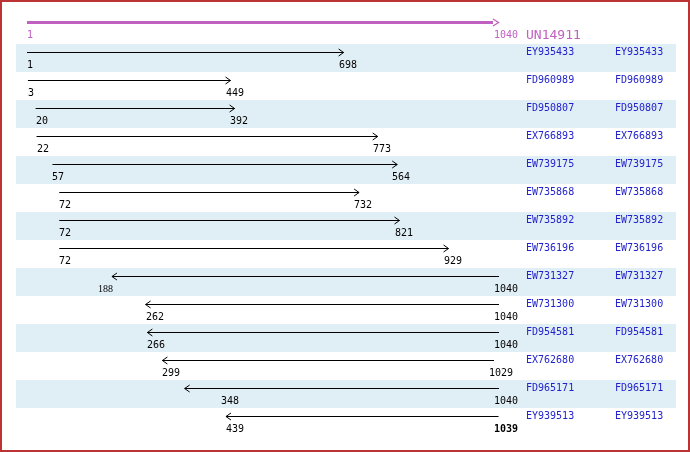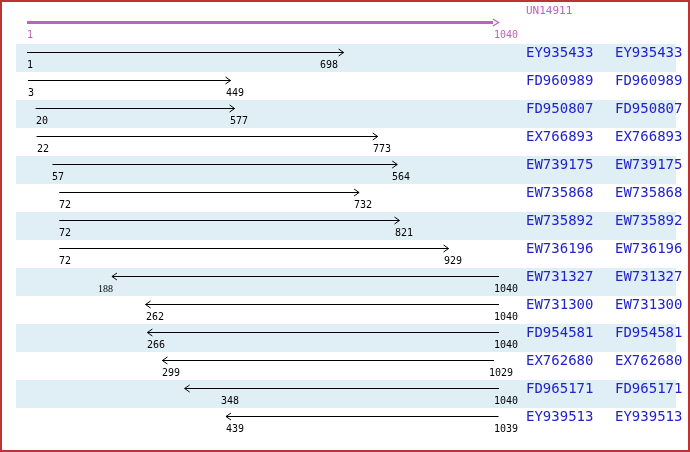--- a/index.html
+++ b/index.html
@@ -12,22 +12,22 @@
     font-family: "DejaVu Sans Mono", "Liberation Mono", monospace;
     overflow: hidden;
   }
   .header-row {
     position: absolute;
     left: 0; top: 0;
     width: 100%; height: 42px;
   }
   .hname {
     position: absolute;
-    left: 524px; top: 2px;
-    font-size: 11px; line-height: 13px;
+    left: 524px; top: 26px;
+    font-size: 13px; line-height: 13px;
     color: var(--magenta, #c060c0);
     white-space: pre;
   }
   .hnum {
     position: absolute;
     top: 27px;
     font-size: 10px; line-height: 11px;
     color: var(--magenta, #c060c0);
     white-space: pre;
   }
@@ -47,21 +47,21 @@
   .num {
     position: absolute;
     top: 15px;
     font-size: 10px; line-height: 11px;
     color: #000;
     white-space: pre;
   }
   .acc {
     position: absolute;
     top: 2px;
-    font-size: 14px; line-height: 12px;
+    font-size: 10px; line-height: 12px;
     color: var(--link-blue, #2222cc);
     cursor: pointer;
     text-decoration: none;
     white-space: pre;
   }
   .acc.col1 { left: 524px; }
   .acc.col2 { left: 613px; }
 </style>
 </head>
 <body>
@@ -77,21 +77,21 @@
     <span class="hname">UN14911</span>
   </div>
   <div class="rows" id="rows">
       <div class="row blue" style="top: 0px;">
         <div class="band"></div>
         <svg class="track" width="510" height="28">
           <line x1="25" y1="8.5" x2="341.6352261790183" y2="8.5" stroke="#000000" stroke-width="1"></line>
           <polyline points="336.6352261790183,5 341.6352261790183,8.5 336.6352261790183,12" fill="none" stroke="#000000" stroke-width="1"></polyline>
         </svg>
         <span class="num" style="left: 25px;">1</span>
-        <span class="num" style="left: 318px;">698</span>
+        <span class="num" style="left: 337px;">698</span>
         <span class="acc col1">EY935433</span>
         <span class="acc col2">EY935433</span>
       </div>
       <div class="row" style="top: 28px;">
         <div class="band"></div>
         <svg class="track" width="510" height="28">
           <line x1="25.90856592877767" y1="8.5" x2="228.51876804619826" y2="8.5" stroke="#000000" stroke-width="1"></line>
           <polyline points="223.51876804619826,5 228.51876804619826,8.5 223.51876804619826,12" fill="none" stroke="#000000" stroke-width="1"></polyline>
         </svg>
         <span class="num" style="left: 26px;">3</span>
@@ -99,21 +99,21 @@
         <span class="acc col1">FD960989</span>
         <span class="acc col2">FD960989</span>
       </div>
       <div class="row blue" style="top: 56px;">
         <div class="band"></div>
         <svg class="track" width="510" height="28">
           <line x1="33.63137632338787" y1="8.5" x2="232.6073147256978" y2="8.5" stroke="#000000" stroke-width="1"></line>
           <polyline points="227.6073147256978,5 232.6073147256978,8.5 227.6073147256978,12" fill="none" stroke="#000000" stroke-width="1"></polyline>
         </svg>
         <span class="num" style="left: 34px;">20</span>
-        <span class="num" style="left: 228px;">577</span>
+        <span class="num" style="left: 228px;">392</span>
         <span class="acc col1">FD950807</span>
         <span class="acc col2">FD950807</span>
       </div>
       <div class="row" style="top: 84px;">
         <div class="band"></div>
         <svg class="track" width="510" height="28">
           <line x1="34.539942252165545" y1="8.5" x2="375.7064485081809" y2="8.5" stroke="#000000" stroke-width="1"></line>
           <polyline points="370.7064485081809,5 375.7064485081809,8.5 370.7064485081809,12" fill="none" stroke="#000000" stroke-width="1"></polyline>
         </svg>
         <span class="num" style="left: 35px;">22</span>
@@ -220,18 +220,18 @@
         <span class="acc col1">FD965171</span>
         <span class="acc col2">FD965171</span>
       </div>
       <div class="row" style="top: 364px;">
         <div class="band"></div>
         <svg class="track" width="510" height="28">
           <line x1="223.9759384023099" y1="8.5" x2="496.5457170356112" y2="8.5" stroke="#000000" stroke-width="1"></line>
           <polyline points="228.9759384023099,5 223.9759384023099,8.5 228.9759384023099,12" fill="none" stroke="#000000" stroke-width="1"></polyline>
         </svg>
         <span class="num" style="left: 224px;">439</span>
-        <span class="num" style="left: 492px;">1039</span>
+        <span class="num" style="left: 492px; font-weight: bold;">1039</span>
         <span class="acc col1">EY939513</span>
         <span class="acc col2">EY939513</span>
       </div>
     </div>
 </div>
 
 </body></html>

